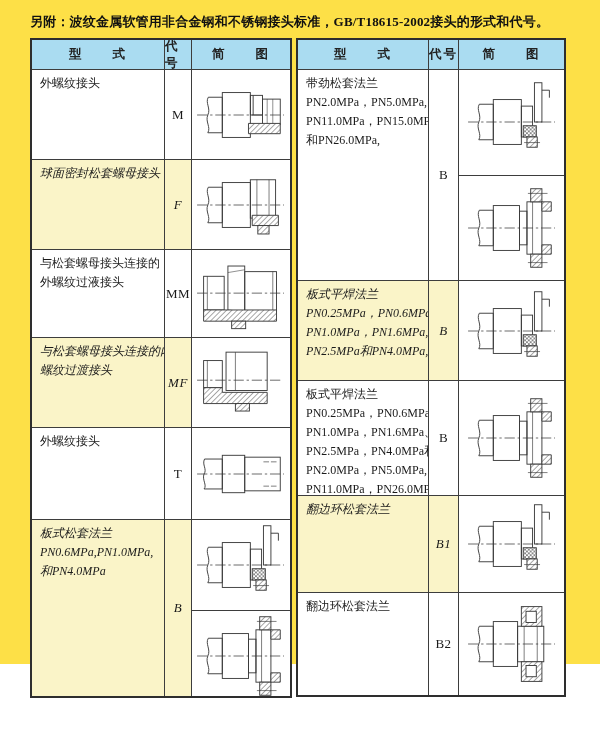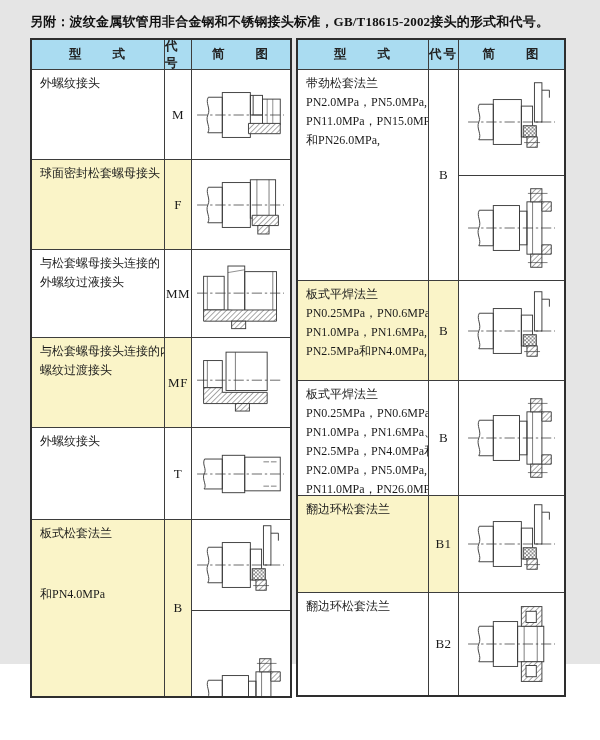--- a/index.html
+++ b/index.html
@@ -1,46 +1,46 @@
 <!DOCTYPE html>
 <html style="--header-bg: #aadcf1; --highlight-bg: #faf4c8;"><head>
 <meta charset="utf-8">
 <style>
   * { margin:0; padding:0; box-sizing:border-box; }
   html,body { width:600px; height:740px; background:#ffffff; overflow:hidden;
               font-family:"Liberation Serif", serif; color:#1a1a1a; }
-  #page { position:relative; width:600px; height:664px; background:#e5e5e5; }
+  #page { position:relative; width:600px; height:664px; background:#fde047; }
 
   #doc-title { position:absolute; left:30px; top:13px; width:545px;
                font-size:13px; font-weight:600; letter-spacing:0.2px; color:#111; }
 
   .tbl { position:absolute; top:38px; border:2px solid #2e2e2e; background:#fff; }
   #left-table  { left:30px;  width:262px; }
   #right-table { left:296px; width:270px; }
 
   .row { display:flex; width:100%; }
   .cell { border-right:1px solid #3d3d3d; border-bottom:1px solid #3d3d3d;
           overflow:hidden; position:relative; }
   .cell:last-child { border-right:none; }
-  .row:last-child > .cell { border-bottom:none;gap:42px; }
+  .row:last-child > .cell { border-bottom:none; }
 
   .hdr { background:var(--header-bg,#aadcf1); display:flex; align-items:center;
          justify-content:center; font-size:12.5px; font-weight:600;
          letter-spacing:2px; color:#222; }
 
   .type-cell { display:flex; flex-direction:column; justify-content:flex-start;
                padding:4px 4px 4px 8px; font-size:12px; line-height:19px; }
   .type-cell div { white-space:nowrap; }
   .code-cell { display:flex; align-items:center; justify-content:center;
                font-size:13px; letter-spacing:0.5px; }
   .diagram-cell { display:flex; flex-direction:column; background:#fff; }
   .diagram-box { flex:1; display:flex; align-items:center; justify-content:center;
                  padding:2px; }
   .diagram-box.split-top { border-bottom:1px solid #3d3d3d; }
-  .hl { background:var(--highlight-bg,#faf4c8); }
+  .hl { background:var(--highlight-bg,#faf4c8);font-style:italic; }
   svg { display:block; }
 </style>
 </head>
 <body>
 
 <div id="page">
   <div id="doc-title">另附：波纹金属软管用非合金钢和不锈钢接头标准，GB/T18615-2002接头的形式和代号。</div>
   <div class="tbl" id="left-table">
       <div class="row" style="height:30px">
         <div class="cell hdr" style="width:133px">型　　式</div>
@@ -205,20 +205,21 @@
                 <line x1="74" y1="59" x2="90" y2="59" stroke-dasharray="6 2" stroke-width="0.7"></line>
                 <line x1="3" y1="46" x2="96" y2="46" stroke-dasharray="11 3 2.5 3" stroke-width="0.8"></line>
               </g>
             </svg>
           </div>
         </div>
       </div>
       <div class="row" style="height:176px">
         <div class="cell type-cell hl" style="width:133px">
           <div>板式松套法兰</div>
+          <div>PN0.6MPa,PN1.0MPa,</div>
           <div>和PN4.0MPa</div>
         </div>
         <div class="cell code-cell hl" style="width:27px">B</div>
         <div class="cell diagram-cell" style="width:98px">
           <div class="diagram-box split-top">
             <svg viewBox="0 0 100 92" width="96" height="86" preserveAspectRatio="xMidYMid meet">
               <defs>
                 <pattern id="h6" width="4" height="4" patternUnits="userSpaceOnUse" patternTransform="rotate(45)">
                   <rect width="4" height="4" fill="#fff"></rect>
                   <line x1="0" y1="0" x2="0" y2="4" stroke="#555" stroke-width="1.1"></line>

